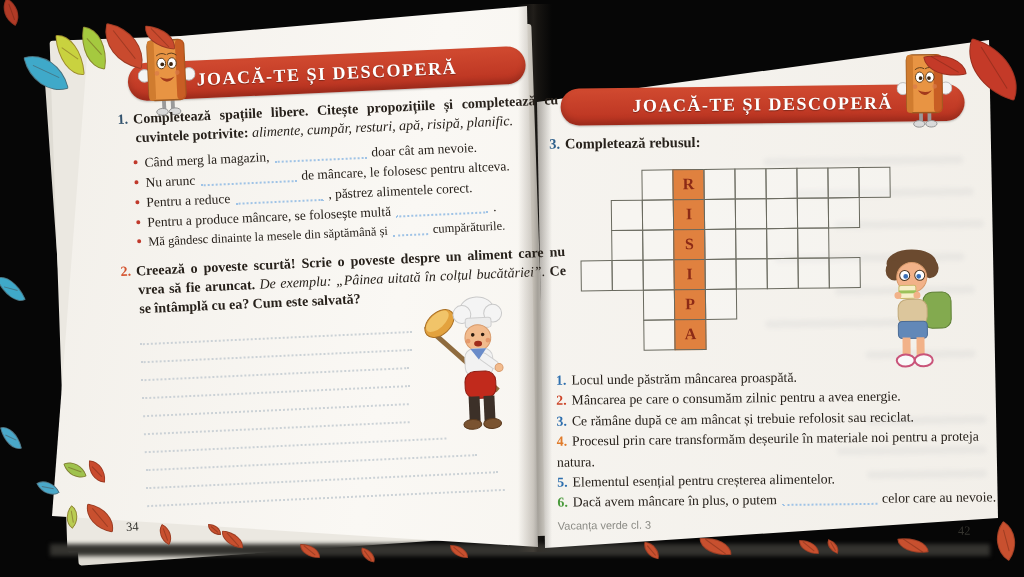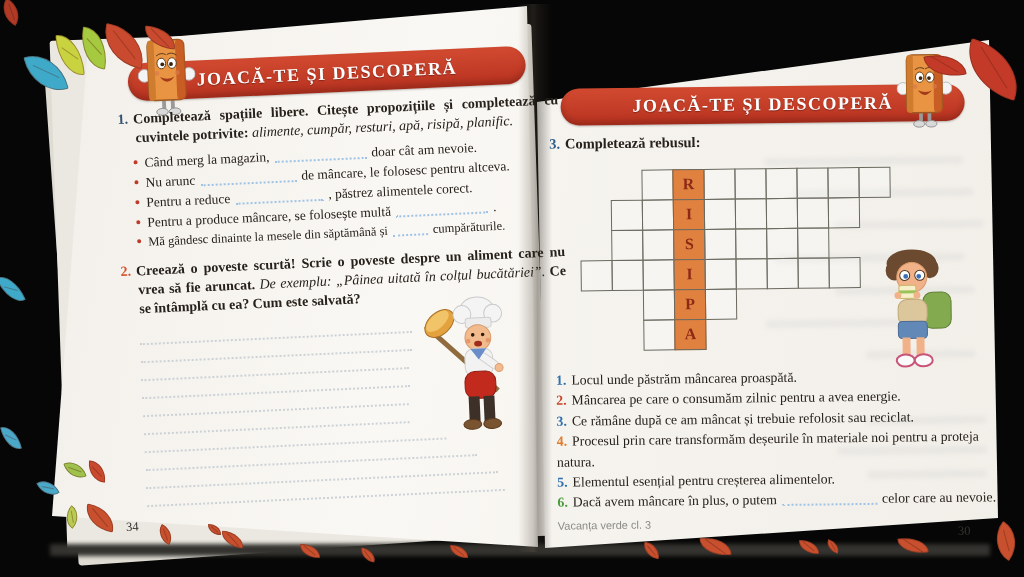--- a/index.html
+++ b/index.html
@@ -264,21 +264,21 @@
     <div id="clues">
       <div class="clue"><span class="cnum" style="color: rgb(46, 111, 174);">1.</span><span>Locul unde păstrăm mâncarea proaspătă.</span></div>
       <div class="clue"><span class="cnum" style="color: rgb(204, 68, 40);">2.</span><span>Mâncarea pe care o consumăm zilnic pentru a avea energie.</span></div>
       <div class="clue"><span class="cnum" style="color: rgb(46, 111, 174);">3.</span><span>Ce rămâne după ce am mâncat și trebuie refolosit sau reciclat.</span></div>
       <div class="clue"><span class="cnum" style="color: rgb(224, 123, 42);">4.</span><span>Procesul prin care transformăm deșeurile în materiale noi pentru a proteja natura.</span></div>
       <div class="clue"><span class="cnum" style="color: rgb(46, 111, 174);">5.</span><span>Elementul esențial pentru creșterea alimentelor.</span></div>
       <div class="clue"><span class="cnum" style="color: rgb(74, 154, 60);">6.</span><span>Dacă avem mâncare în plus, o putem</span><span class="blank bw6"></span><span>celor care au nevoie.</span></div>
     </div>
 
     <div class="footer" style="left:20px;top:517px;">Vacanța verde cl. 3</div>
-    <div class="pagenum" style="left:420px;top:526px;">30</div>
+    <div class="pagenum" style="left:420px;top:526px;">42</div>
   </div>
 
   <div class="leaf" style="left:0px;top:2px;width:20px;height:18px;background:#b03a26;transform:rotate(30deg);"></div>
   <div class="leaf" style="left:28px;top:52px;width:34px;height:40px;background:#3fa9c9;transform:rotate(-15deg);"></div>
   <div class="leaf" style="left:57px;top:34px;width:24px;height:40px;background:#c9d23f;transform:rotate(-5deg);"></div>
   <div class="leaf" style="left:80px;top:28px;width:26px;height:38px;background:#a5c93f;transform:rotate(8deg);"></div>
   <div class="leaf" style="left:102px;top:27px;width:42px;height:36px;background:#c94a2e;transform:rotate(12deg);"></div>
   <div class="leaf" style="left:144px;top:27px;width:30px;height:19px;background:#c94a2e;transform:rotate(6deg);"></div>
   <div class="leaf" style="left:925px;top:53px;width:38px;height:23px;background:#c43a28;transform:rotate(-10deg);"></div>
   <div class="leaf" style="left:963px;top:46px;width:58px;height:45px;background:#c43a28;transform:rotate(18deg);"></div>

